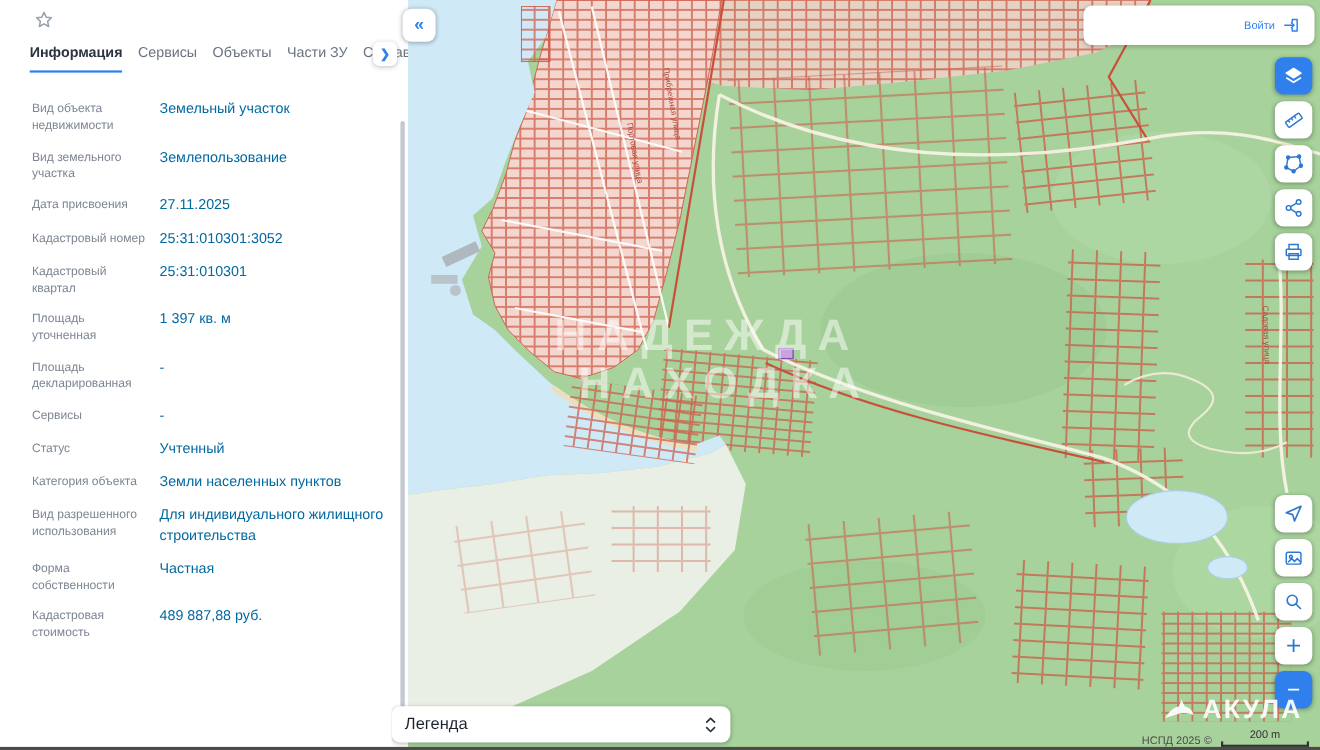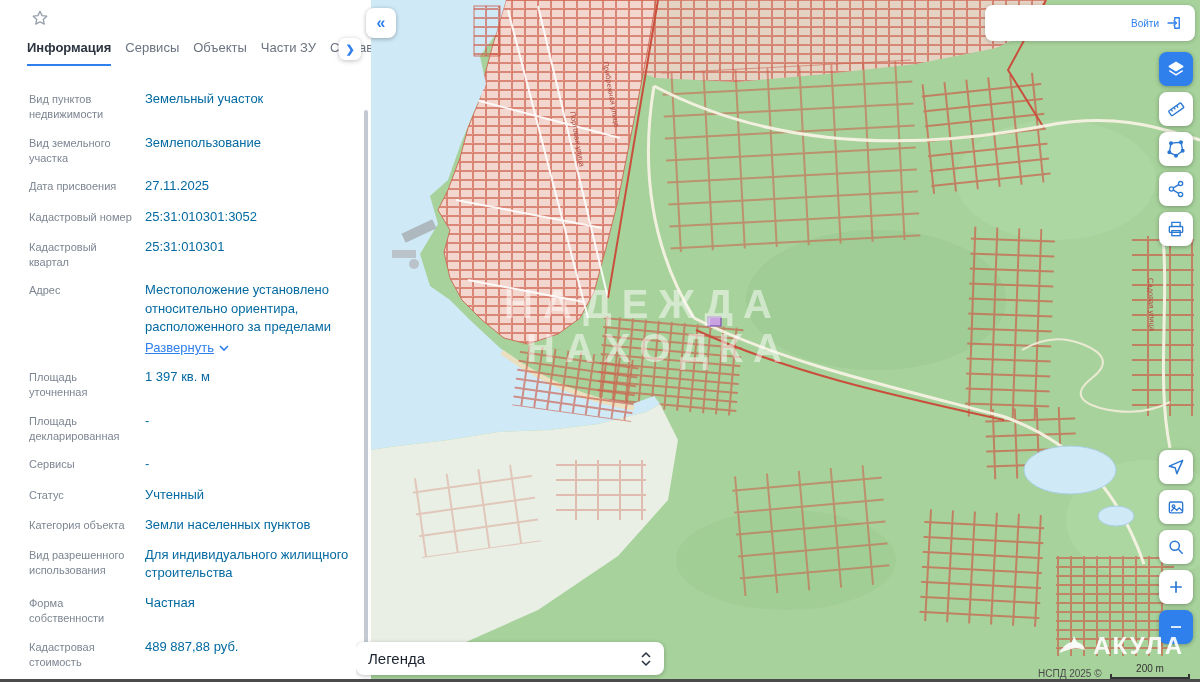--- a/index.html
+++ b/index.html
@@ -89,21 +89,21 @@
         <div class="tab active">Информация</div>
         <div class="tab">Сервисы</div>
         <div class="tab">Объекты</div>
         <div class="tab">Части ЗУ</div>
         <div class="tab">Состав</div>
       </div>
     <button class="tabs-more-btn">❯</button>
   </div>
   <div class="fields">
   <div class="field-row">
-    <div class="f-label">Вид пунктов недвижимости</div>
+    <div class="f-label">Вид объекта недвижимости</div>
     <div class="f-value-wrap">
       <div class="f-value">Земельный участок</div>
 
     </div>
   </div>
 
   <div class="field-row">
     <div class="f-label">Вид земельного участка</div>
     <div class="f-value-wrap">
       <div class="f-value">Землепользование</div>
@@ -128,32 +128,20 @@
   </div>
 
   <div class="field-row">
     <div class="f-label">Кадастровый квартал</div>
     <div class="f-value-wrap">
       <div class="f-value">25:31:010301</div>
 
     </div>
   </div>
 
-  <div class="field-row">
-    <div class="f-label">Адрес</div>
-    <div class="f-value-wrap">
-      <div class="f-value">Местоположение установлено относительно ориентира, расположенного за пределами</div>
-      <a class="f-expand">
-        <span class="f-expand-text">Развернуть</span>
-        <svg width="12" height="12" viewBox="0 0 12 12" fill="none" stroke="#2f80ed" stroke-width="1.6">
-              <path d="M2 4l4 4 4-4"></path>
-            </svg>
-      </a>
-    </div>
-  </div>
 
   <div class="field-row">
     <div class="f-label">Площадь уточненная</div>
     <div class="f-value-wrap">
       <div class="f-value">1 397 кв. м</div>
 
     </div>
   </div>
 
   <div class="field-row">

